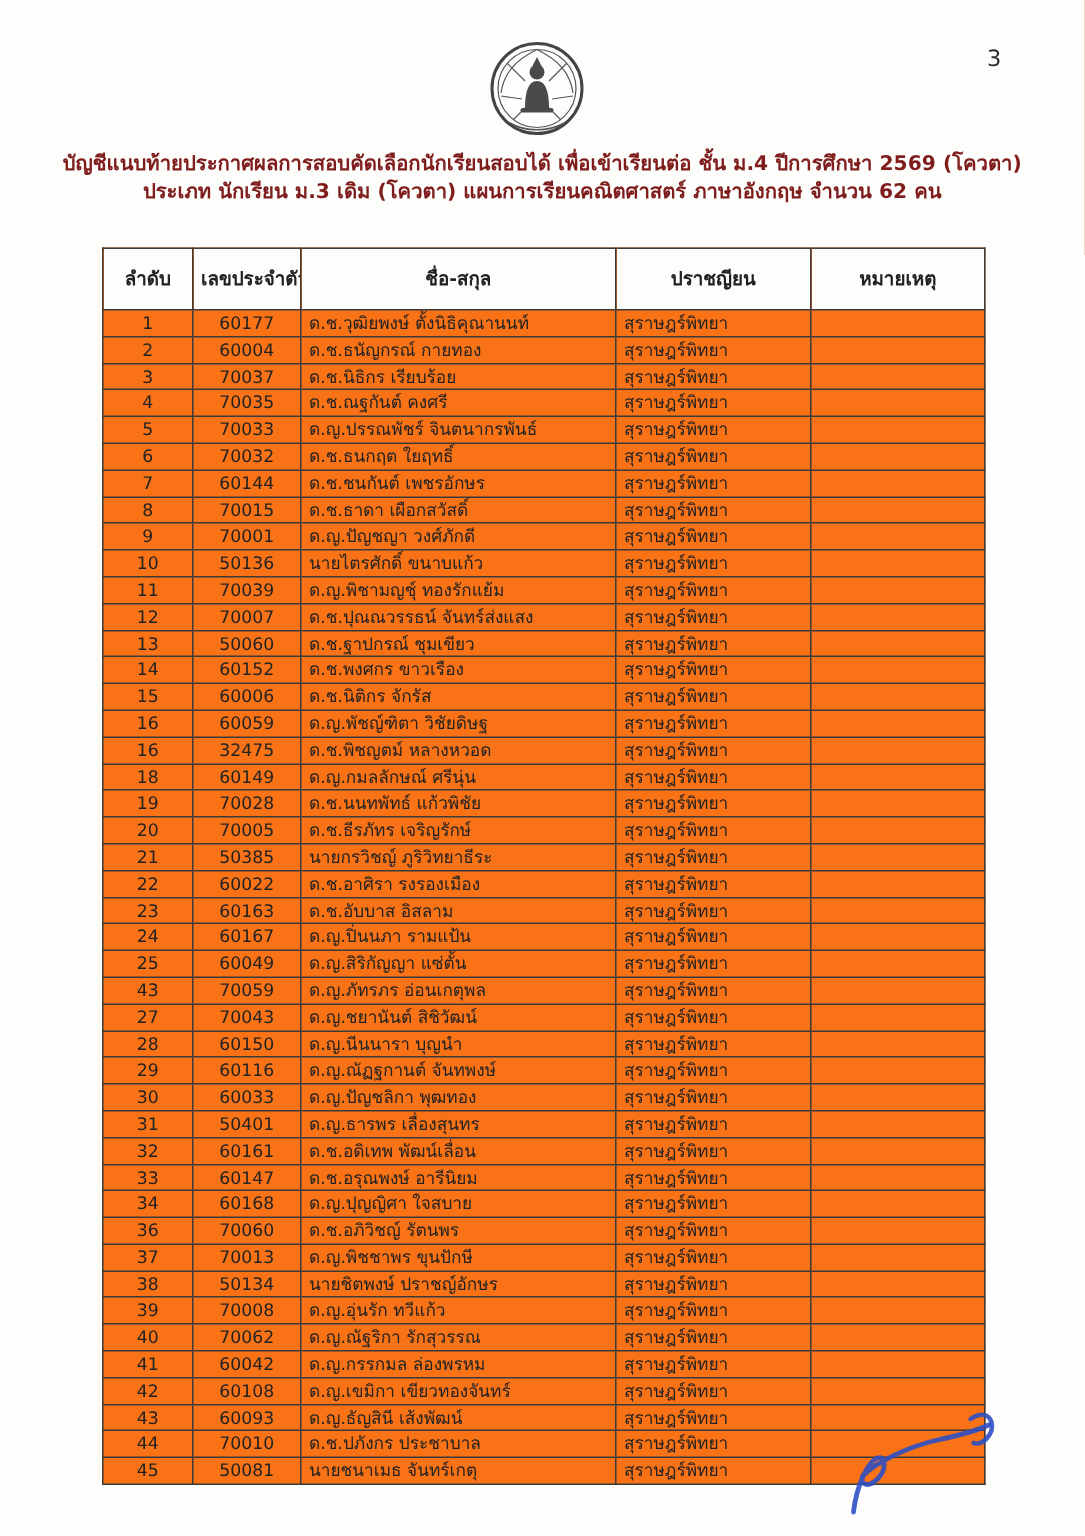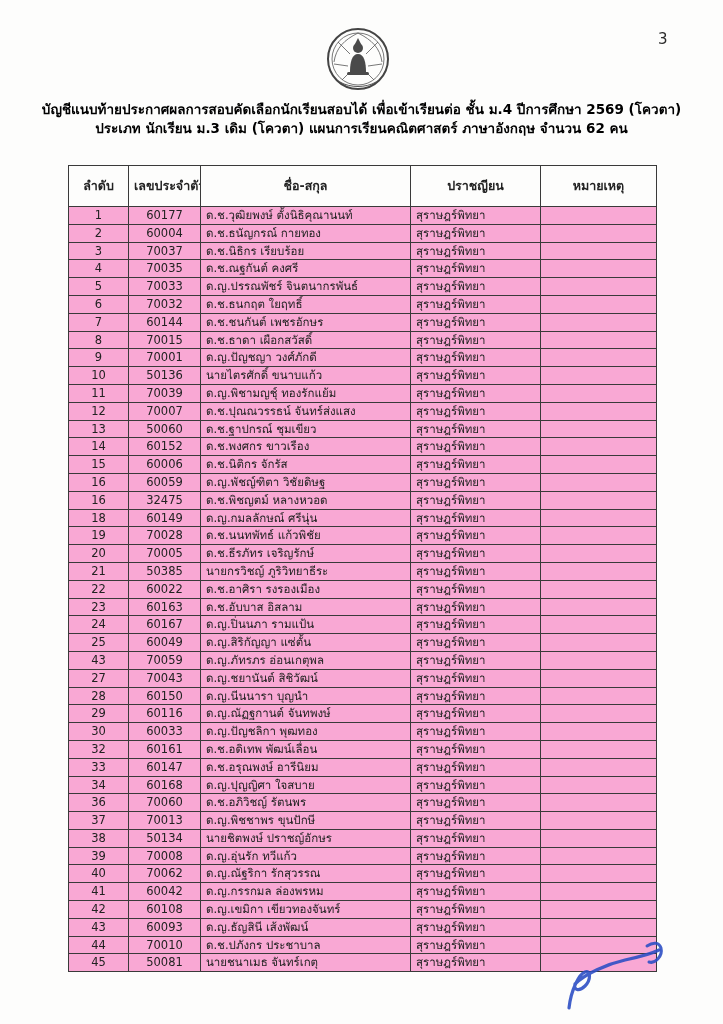--- a/index.html
+++ b/index.html
@@ -16,27 +16,27 @@
     position:absolute;top:30px;left:658px;
     font-size:15px;color:#2a2a2a;
   }
   .logo{
     position:absolute;top:24px;left:324px;width:68px;height:70px;
   }
   .titles{
     position:absolute;top:100px;left:0;width:723px;text-align:center;
   }
   .title-line{
-    font-weight:bold;font-size:13.5px;line-height:19px;color:#000000;
+    font-weight:bold;font-size:13.5px;line-height:19px;color:#7f1d1d;
     white-space:nowrap;
   }
   table.results{
     position:absolute;top:165px;left:68px;width:588px;
     border-collapse:collapse;table-layout:fixed;
-    background:#f9a8d4;
+    background:#f97316;
   }
   table.results th, table.results td{
     border:1px solid #3a3a3a;
     font-size:11.5px;
     padding:0 5px;
     overflow:hidden;white-space:nowrap;
     color:#222;
   }
   table.results th{
     height:40px;font-size:12.5px;font-weight:bold;text-align:center;
@@ -301,20 +301,27 @@
           <td class="c-remark"></td>
         </tr>
         <tr>
           <td class="c-no">30</td>
           <td class="c-id">60033</td>
           <td class="c-name">ด.ญ.ปัญชลิกา พุฒทอง</td>
           <td class="c-school">สุราษฎร์พิทยา</td>
           <td class="c-remark"></td>
         </tr>
         <tr>
+          <td class="c-no">31</td>
+          <td class="c-id">50401</td>
+          <td class="c-name">ด.ญ.ธารพร เลื่องสุนทร</td>
+          <td class="c-school">สุราษฎร์พิทยา</td>
+          <td class="c-remark"></td>
+        </tr>
+        <tr>
           <td class="c-no">32</td>
           <td class="c-id">60161</td>
           <td class="c-name">ด.ช.อดิเทพ พัฒน์เลื่อน</td>
           <td class="c-school">สุราษฎร์พิทยา</td>
           <td class="c-remark"></td>
         </tr>
         <tr>
           <td class="c-no">33</td>
           <td class="c-id">60147</td>
           <td class="c-name">ด.ช.อรุณพงษ์ อารีนิยม</td>

